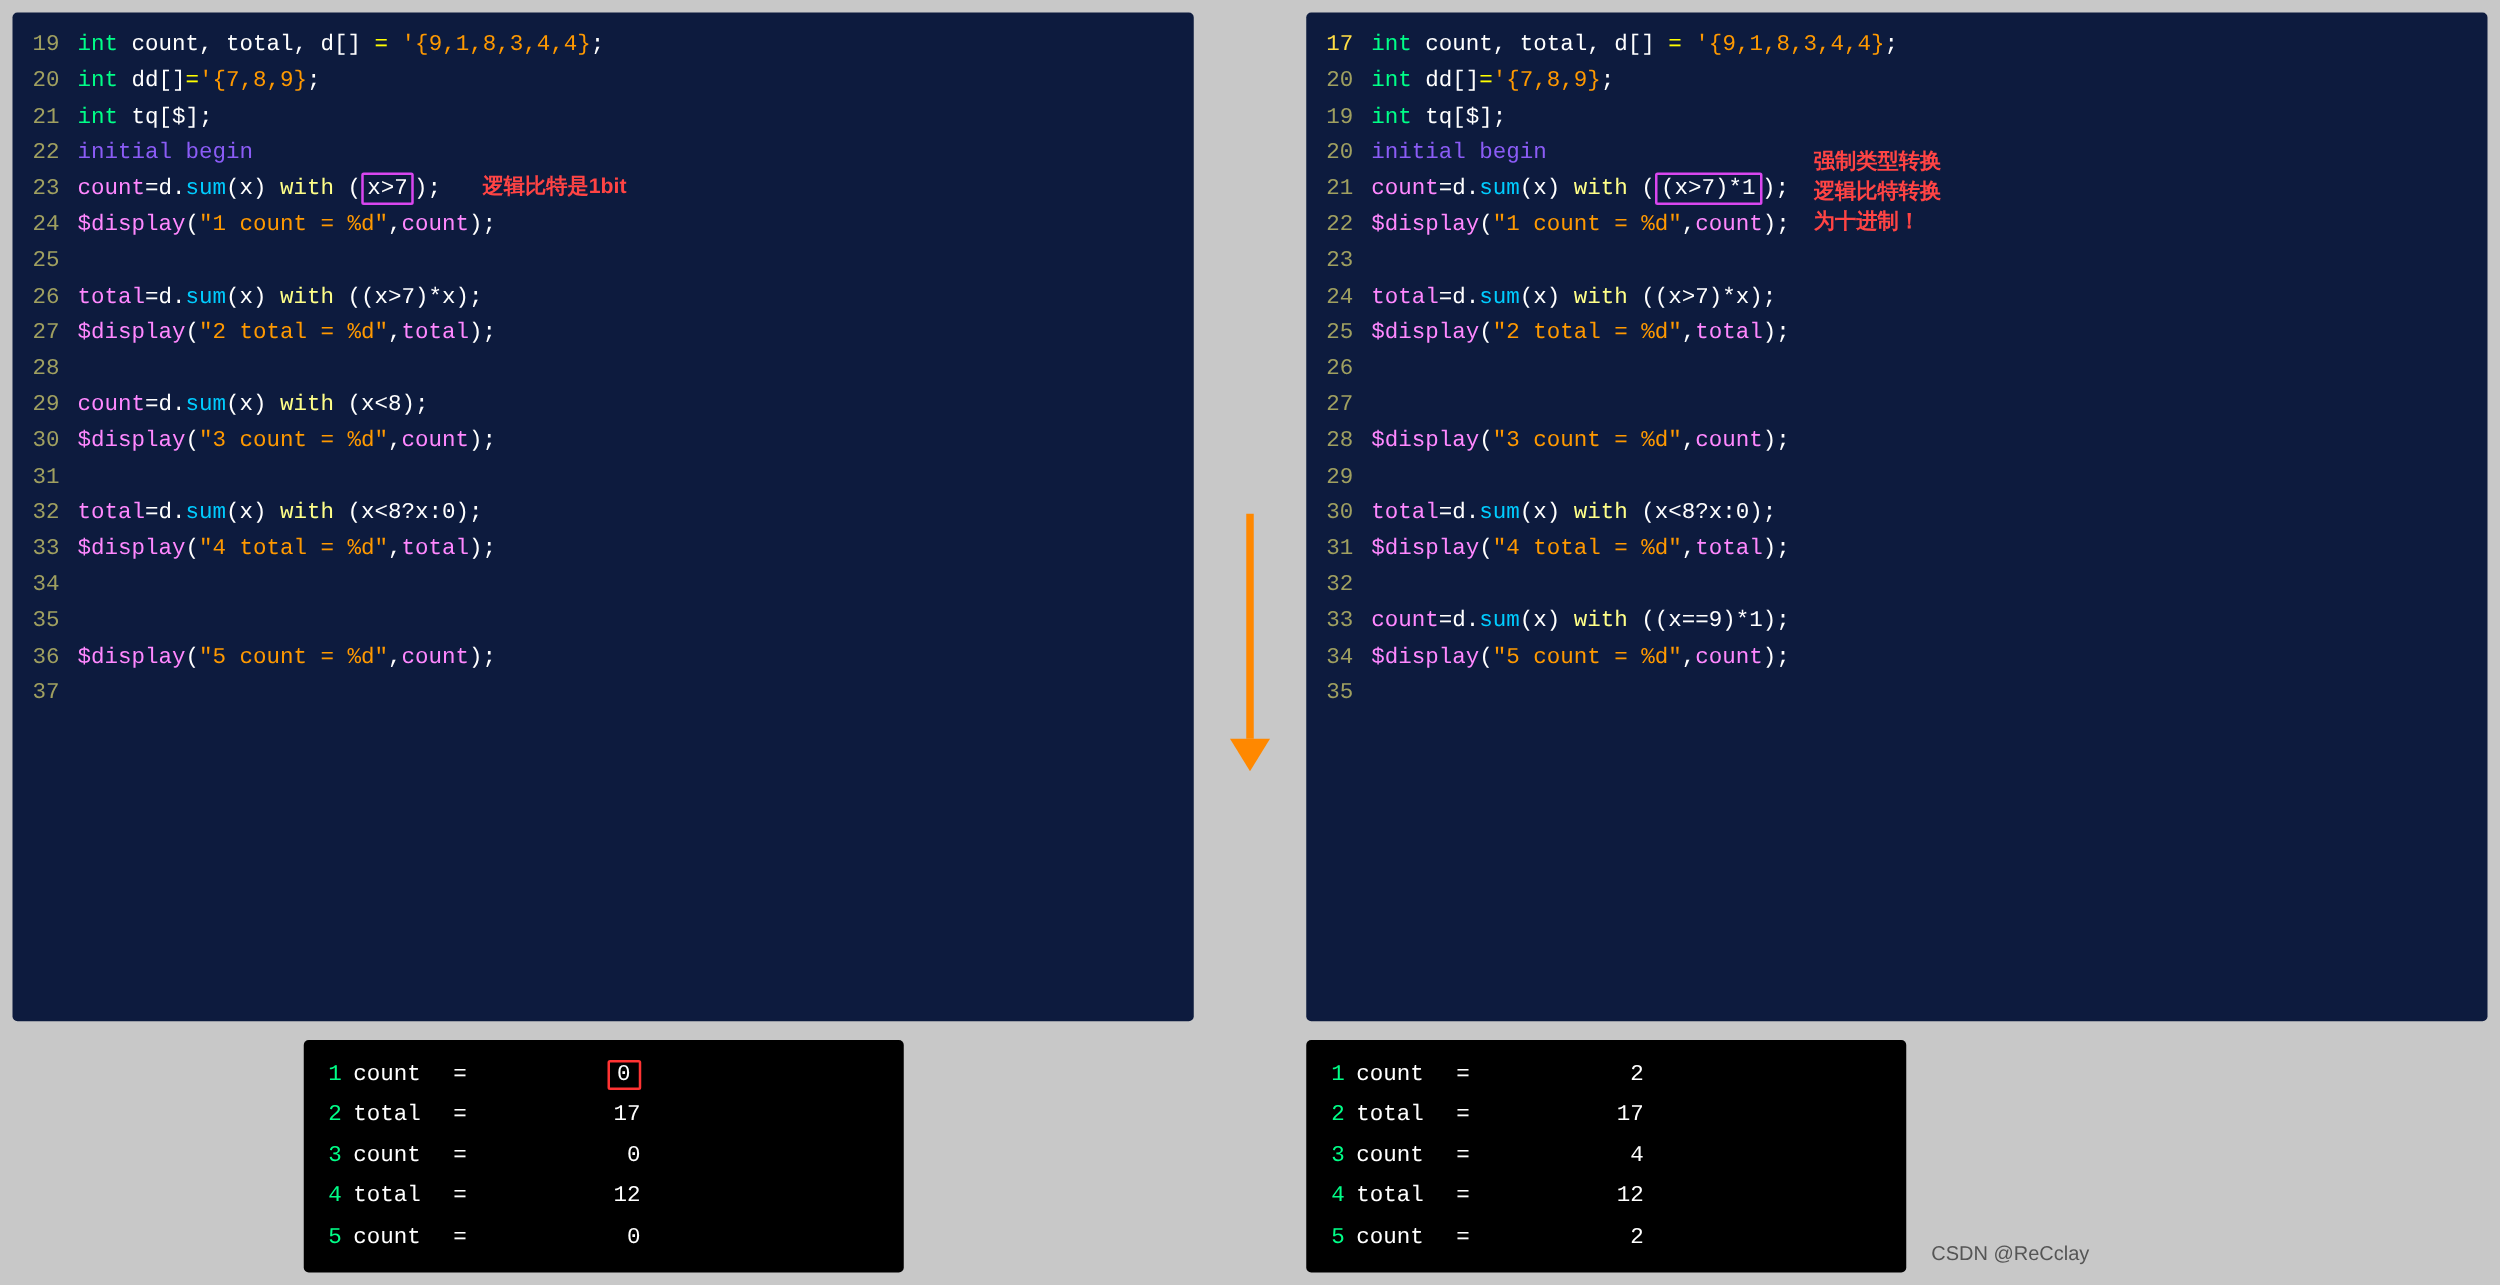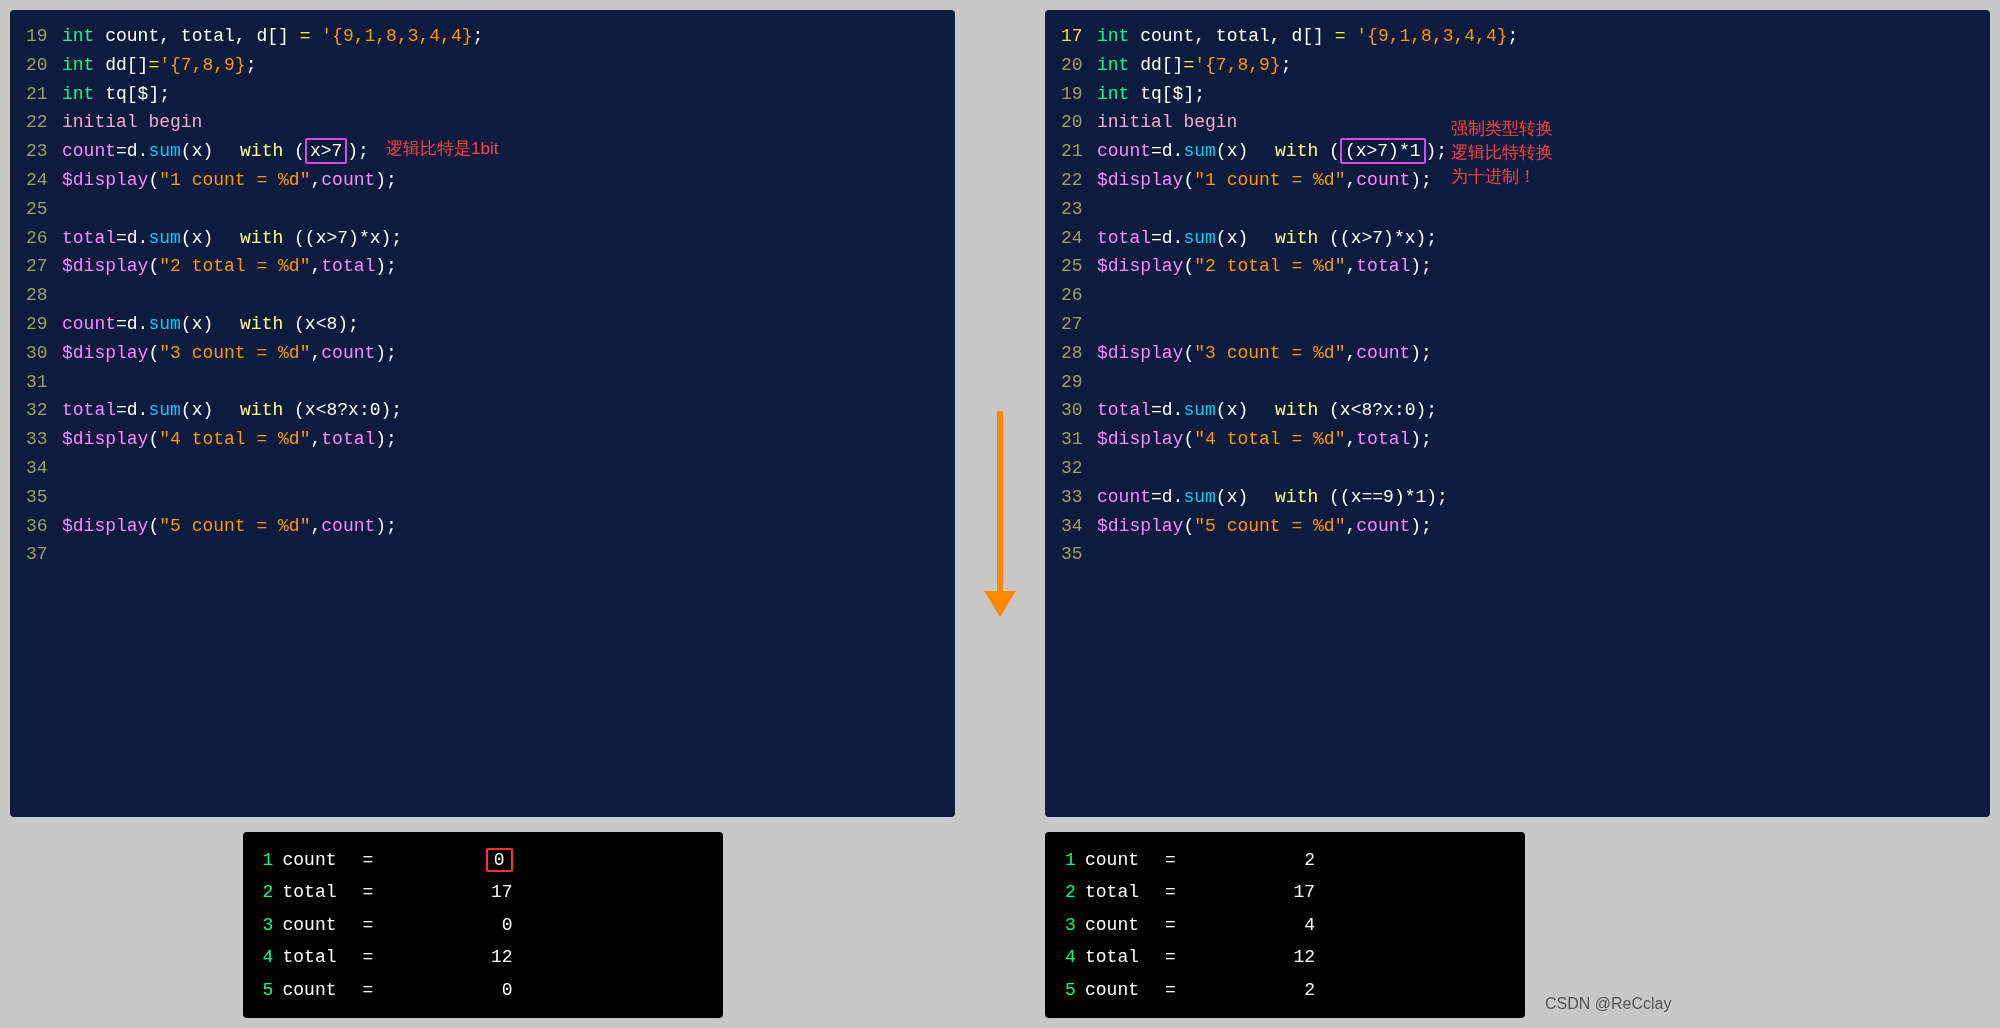--- a/index.html
+++ b/index.html
@@ -46,41 +46,41 @@
       user-select: none;
       margin-right: 8px;
     }
 
     
     .c-keyword { color: #00ff88; }
     .c-var { color: #ffffff; }
     .c-string { color: #ff9900; }
     .c-method { color: #00ccff; }
     .c-op { color: #ffff00; }
-    .c-begin { color: #f9a8d4; text-align: center; }
+    .c-begin { color: #8b5cf6; text-align: center; }
     .c-display { color: #ff88ff; }
-    .c-with { color: #ffff88; margin-left: 16px; }
+    .c-with { color: #ffff88; }
     .c-paren { color: #ffffff; }
     .c-semi { color: #ffffff; }
     .c-assign { color: #ffffff; }
     .c-count { color: #ff88ff; }
     .c-total { color: #ff88ff; }
 
     .highlight-box {
       border: 2px solid #d946ef;
       padding: 1px 3px;
       border-radius: 2px;
       display: inline;
       font-family: Liberation Mono, monospace;
     }
 
     .annotation {
       font-family: 'SimHei', 'Microsoft YaHei', sans-serif;
       font-size: 18px;
-      font-weight: normal;
+      font-weight: bold;
       color: #ff4444;
       position: absolute;
     }
 
     .output-block {
       background: #000000;
       border-radius: 4px;
       padding: 12px 20px;
       font-size: 18px;
       line-height: 1.8;

